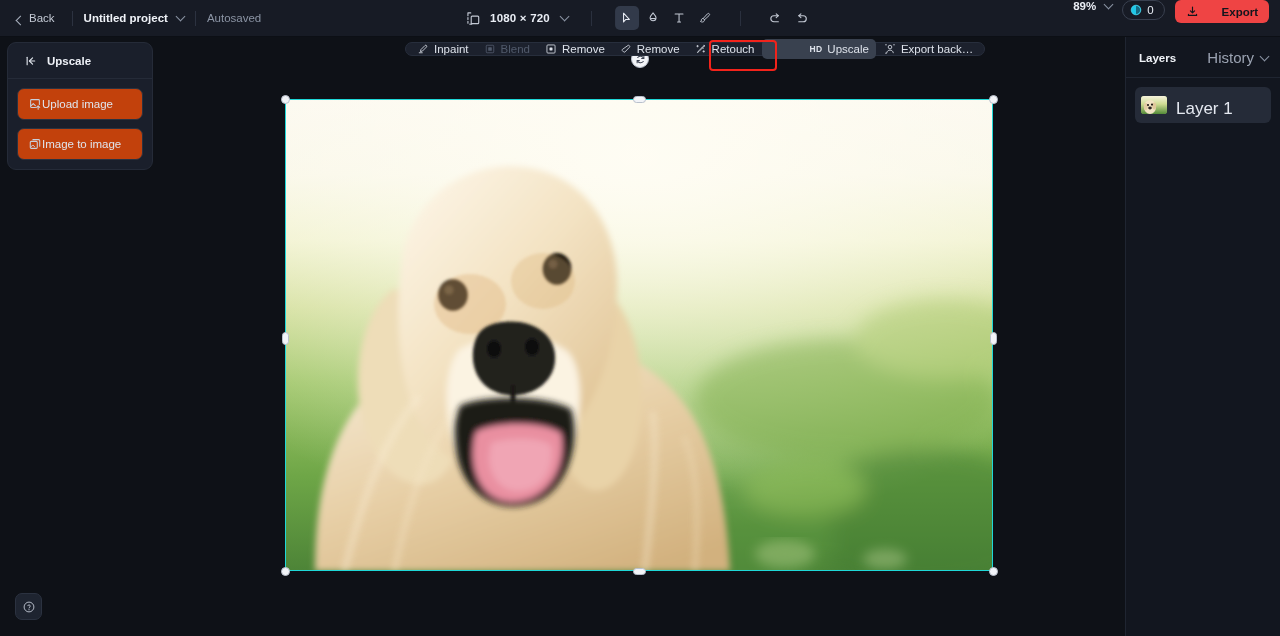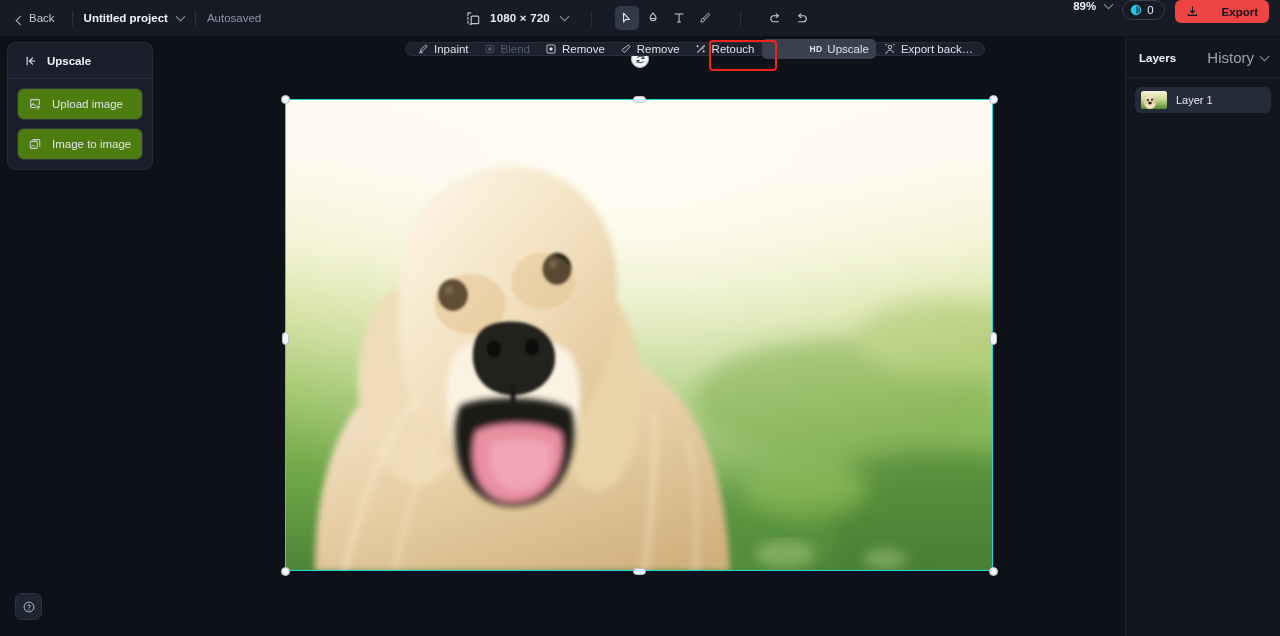--- a/index.html
+++ b/index.html
@@ -76,22 +76,22 @@
     padding: 0 0 9px 0;
   }
   .sb-head {
     display: flex; align-items: center; gap: 9px;
     padding: 11px 13px 10px 16px;
     border-bottom: 1px solid #252b38;
   }
   .sb-title { font-size: 11.5px; font-weight: bold; color: #eef1f7; }
   .sb-body { padding: 9px 9px 0 9px; display: flex; flex-direction: column; gap: 8px; }
   .sb-item {
-    display: flex; align-items: center; gap: 10px;
-    background: #4d7c0f; border: 1px solid #2b3240;
+    display: flex; align-items: center; 
+    background: #c2410c; border: 1px solid #2b3240;
     border-radius: 7px; padding: 8px 10px; cursor: pointer;
     font-size: 11.5px; color: #dfe4ec;
   }
 
   .help-btn {
     position: absolute; left: 15px; top: 593px;
     width: 27px; height: 27px; border-radius: 7px;
     background: #1e2430; border: 1px solid #2b3240;
     display: flex; align-items: center; justify-content: center; cursor: pointer;
   }
@@ -173,21 +173,21 @@
   .rp-body { padding: 9px 9px 0 9px; }
   .layer-row {
     display: flex; align-items: center; gap: 9px;
     background: #252b38; border-radius: 6px;
     padding: 4px 6px; cursor: pointer;
   }
   .layer-thumb {
     width: 26px; height: 18px; border-radius: 3px; overflow: hidden;
     flex: 0 0 auto; background: #8fb060; position: relative;
   }
-  .layer-name { font-size: 11px; color: #e4e8f0; }
+  .layer-name { font-size: 17px; color: #e4e8f0; margin-top: 8px; }
 </style>
 </head>
 <body>
 
 <div id="app">
 
   <div class="topbar">
     <div class="tb-left">
       <div class="back-btn">
         <span class="chev-left"></span>

